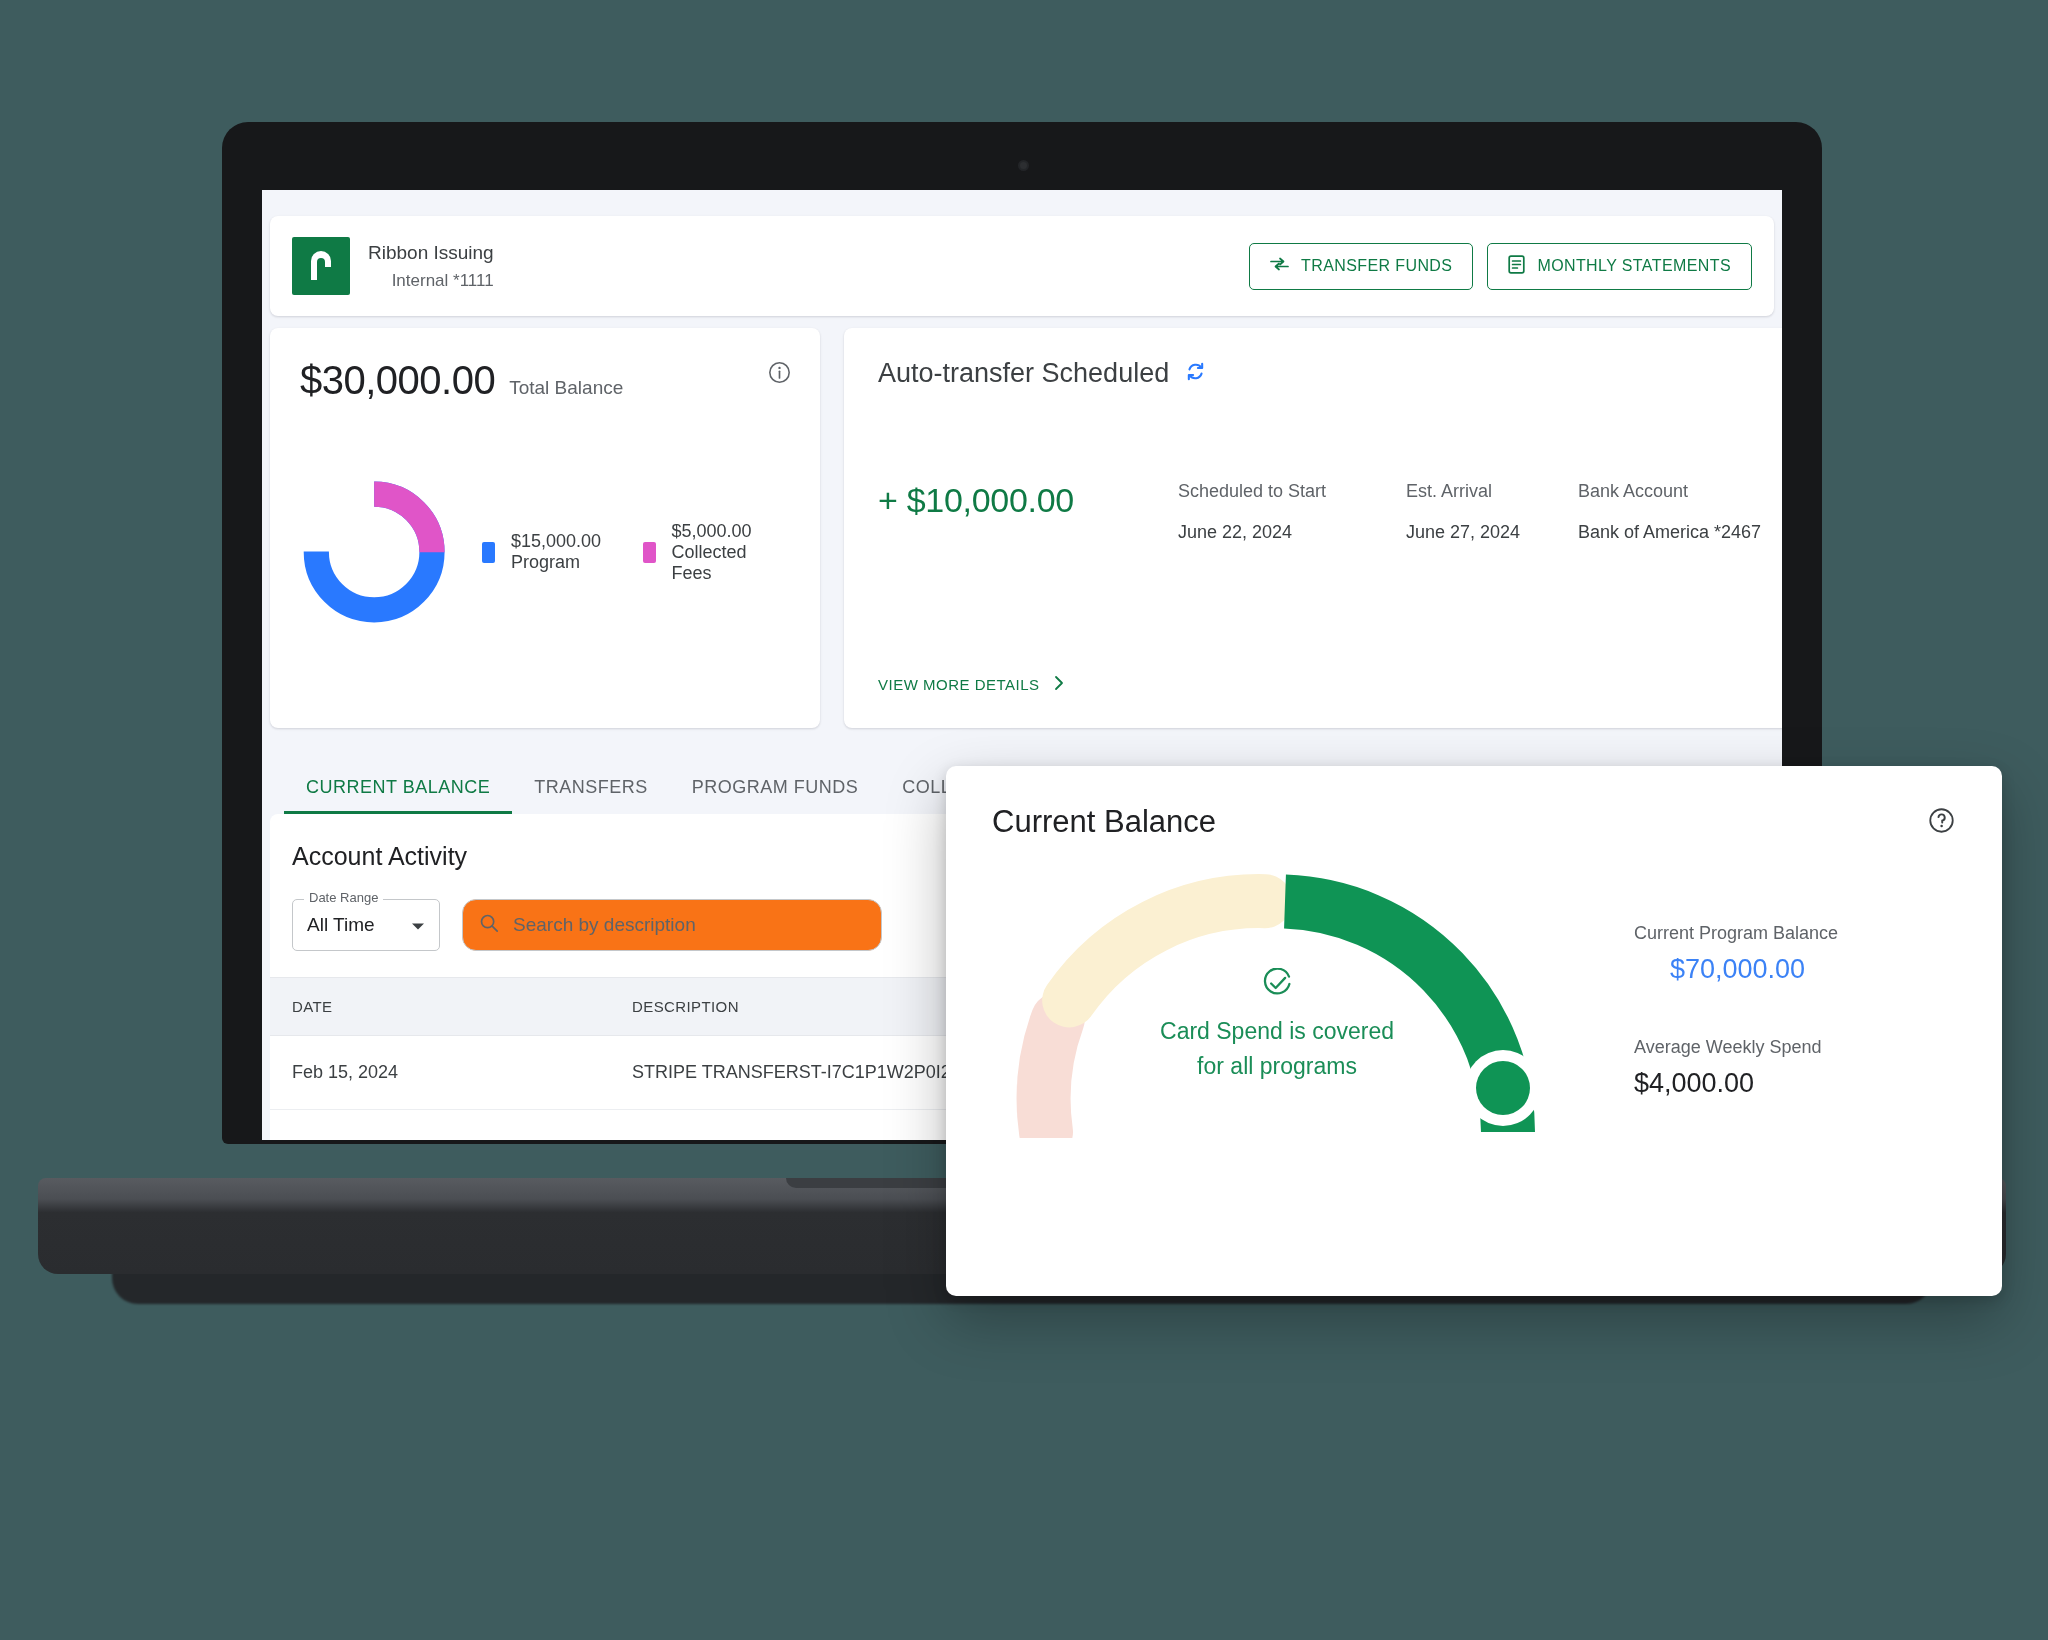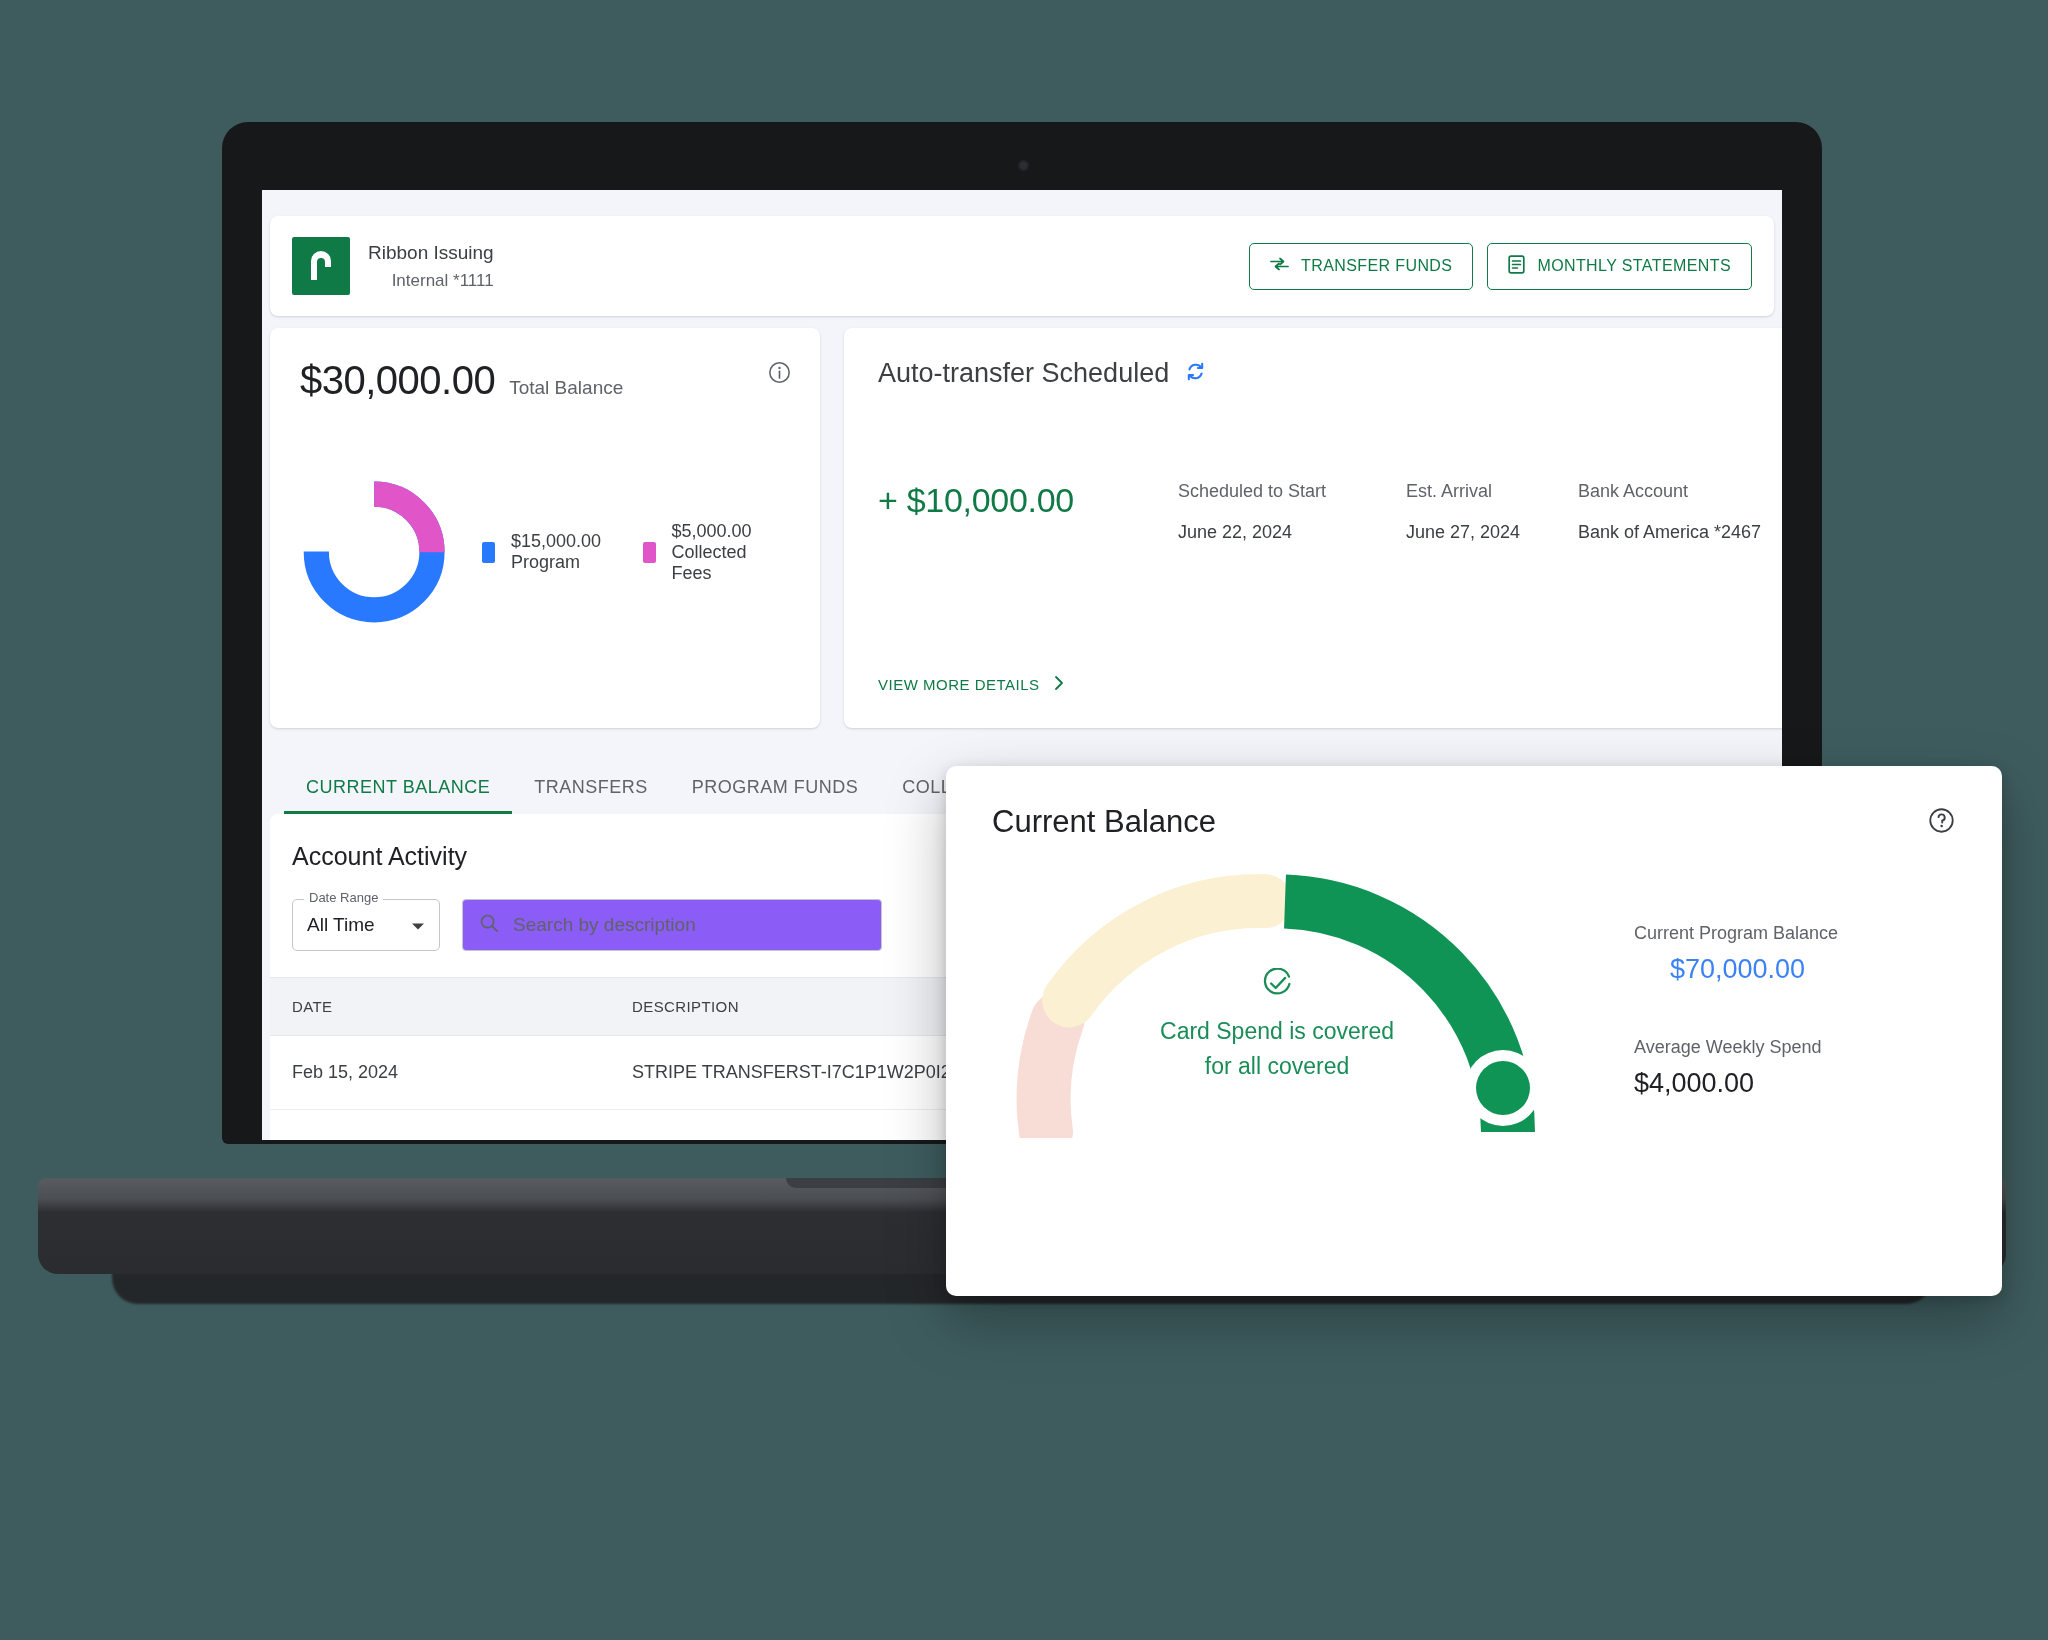--- a/index.html
+++ b/index.html
@@ -120,22 +120,22 @@
   .select-box {
     width: 148px; height: 52px; border: 1px solid #c4c7ca; border-radius: 5px;
     display:flex; align-items:center; justify-content: space-between;
     padding: 0 14px; font-size: 19px; color: #202124; cursor:pointer; background:#fff;
   }
   .select-legend {
     position:absolute; left: 12px; top: -9px; background:#fff; padding: 0 5px;
     font-size: 13px; color: #5f6368;
   }
   .search-box {
-    width: 420px; height: 52px; border: 1px solid #c4c7ca; border-radius: 4px;
-    display:flex; align-items:center; gap: 14px; padding: 0 16px; background:#8b5cf6;
+    width: 420px; height: 52px; border: 1px solid #c4c7ca; border-radius: 14px;
+    display:flex; align-items:center; gap: 14px; padding: 0 16px; background:#f97316;
   }
   .search-box input {
     border: 0; outline: 0; font-size: 19px; color: #202124; width: 100%;
     font-family: "Liberation Sans", sans-serif; background: transparent;
   }
   .search-box input::placeholder { color: #5f6368; }
 
   .table { margin-top: 26px; width: 100%; border-collapse: collapse; }
   .table th {
     text-align:left; font-size: 15px; color: #3c4043; font-weight: 500; letter-spacing: .4px;
@@ -371,21 +371,21 @@
           <circle cx="245.5" cy="120" r="13.5" fill="#0f9455"></circle>
         </svg>
         <div class="gauge-center">
           <span>
             <svg width="32" height="32" viewBox="0 0 24 24" aria-hidden="true">
               <path d="M21 6.5A9.3 9.3 0 1 0 21.3 12" fill="none" stroke="#1a8d57" stroke-width="1.7" stroke-linecap="round"></path>
               <path d="M7.6 11.6l3.4 3.4 7.1-7.6" fill="none" stroke="#1a8d57" stroke-width="1.7" stroke-linecap="round" stroke-linejoin="round"></path>
             </svg>
           </span>
           <div class="gauge-text">Card Spend is covered</div>
-          <div class="gauge-text" style="margin-top:-8px">for all covered</div>
+          <div class="gauge-text" style="margin-top:-8px">for all programs</div>
         </div>
       </div>
 
       <div class="fc-stats">
         <div>
           <div class="stat-k">Current Program Balance</div>
           <div class="stat-v green">$70,000.00</div>
         </div>
         <div>
           <div class="stat-k">Average Weekly Spend</div>

